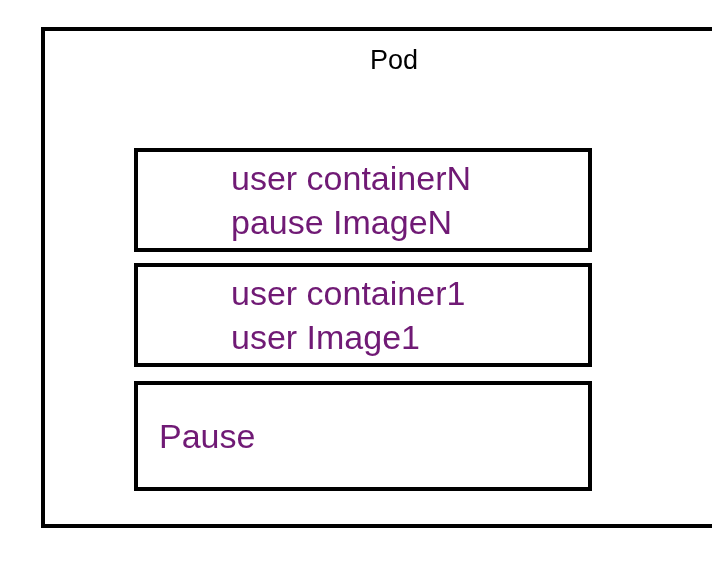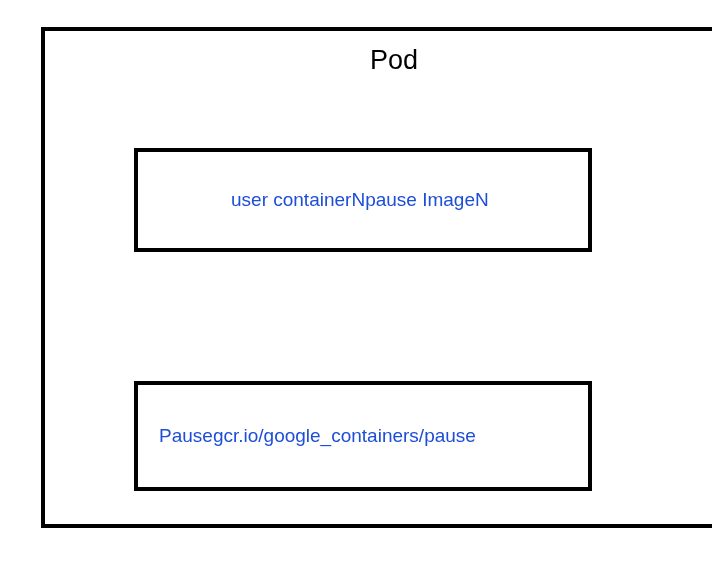--- a/index.html
+++ b/index.html
@@ -63,25 +63,25 @@
   .container-box.box-pause {
     top: 350px;          
     height: 110px;       
   }
 
   .box-lines {
     position: absolute;
     top: 50%;
     transform: translateY(-50%);
     display: flex;
-    flex-direction: row;
-    font-size: 19px;
+    flex-direction: column;
+    font-size: 34px;
     line-height: 44px;
     white-space: nowrap;
-    color: #1d4ed8;
+    color: #701a75;
   }
 
   
   .box-n .box-lines,
   .box-1 .box-lines {
     left: 93px;
     text-align: left;
   }
 
   
@@ -102,21 +102,26 @@
 
   <div class="pod-title">Pod</div>
 
   <div class="container-box box-n">
     <div class="box-lines">
       <span class="box-line">user containerN</span>
       <span class="box-line">pause ImageN</span>
     </div>
   </div>
 
+  <div class="container-box box-1">
+    <div class="box-lines">
+      <span class="box-line">user container1</span>
+      <span class="box-line">user Image1</span>
+    </div>
+  </div>
 
   <div class="container-box box-pause">
     <div class="box-lines">
       <span class="box-line">Pause</span>
-      <span class="box-line">gcr.io/google_containers/pause</span>
     </div>
   </div>
 
 </div>
 
 </body></html>

